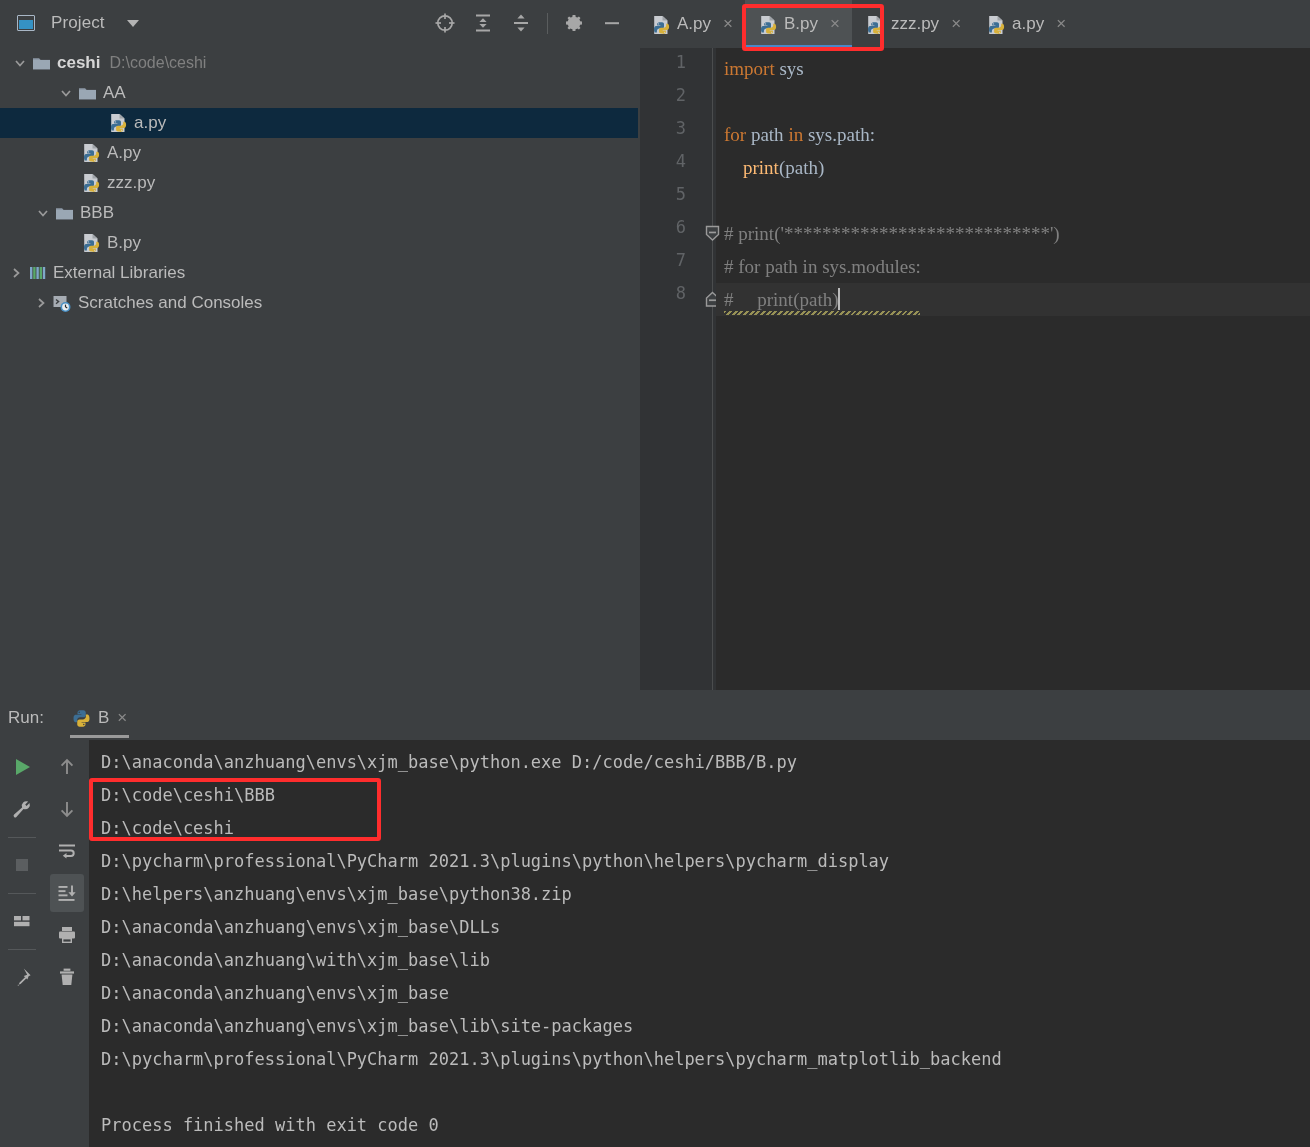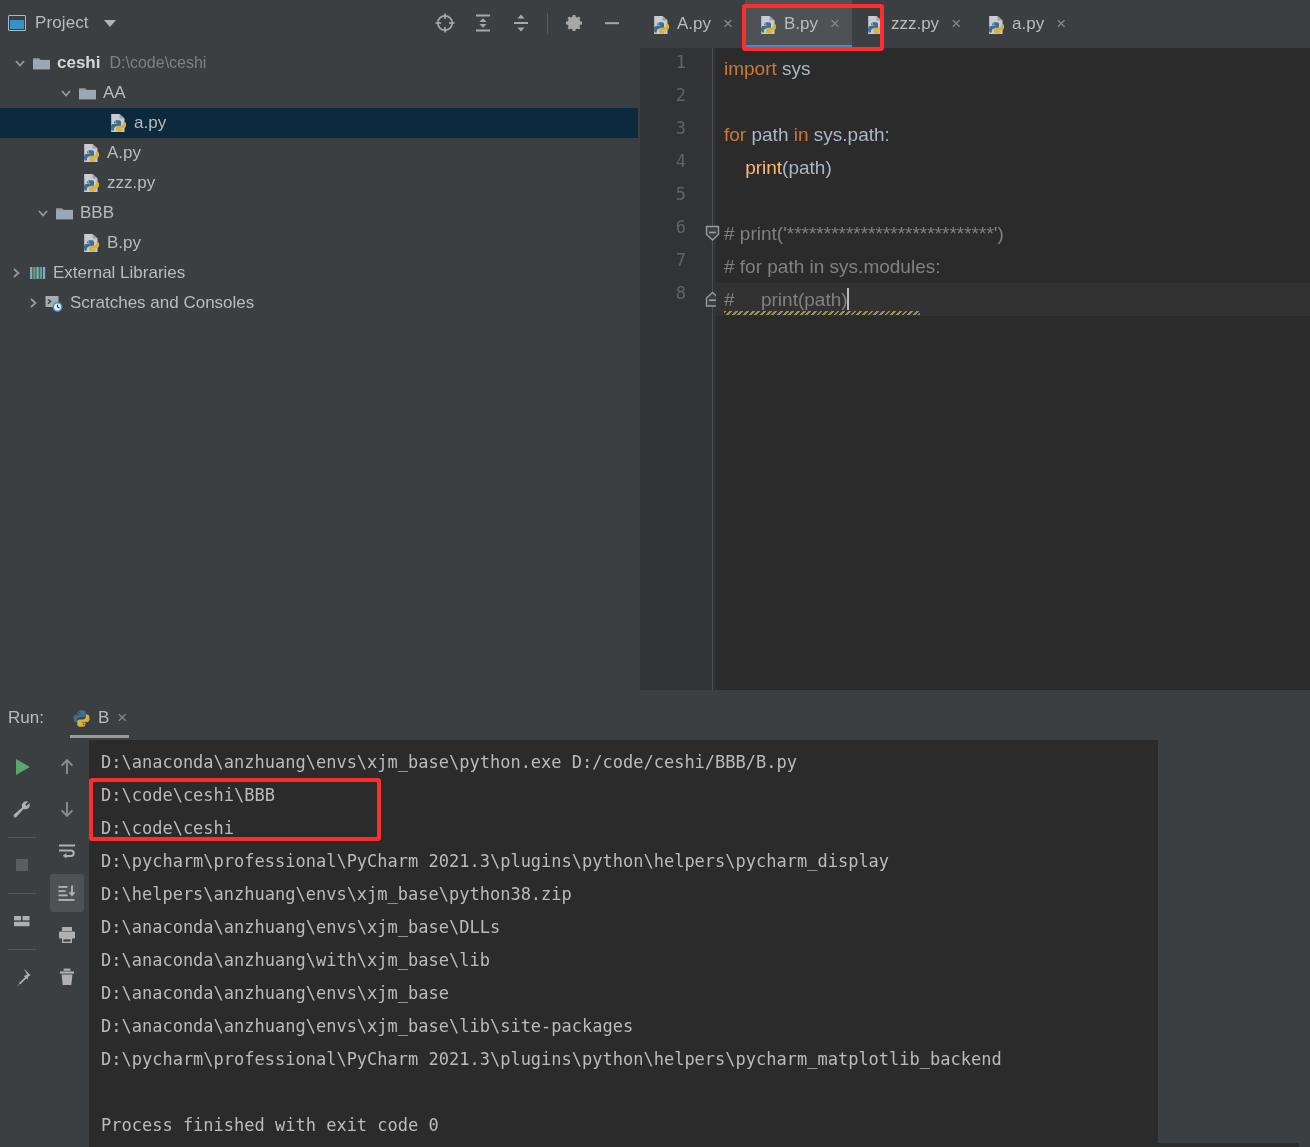--- a/index.html
+++ b/index.html
@@ -10,21 +10,21 @@
     overflow: hidden;
   }
   #app { position: relative; width: 1310px; height: 1147px; }
 
   
   .top-split { position:absolute; left:0; top:0; width:1310px; height:696px; display:flex; }
 
   
   .project-panel { width:638px; height:696px; background:#3c3f41; position:relative; }
   .project-header { height:46px; display:flex; align-items:center; padding:0 10px 0 8px; background:#3c3f41; }
-  .ph-left { display:flex; align-items:center; gap:9px; }
+  .ph-left { display:flex; align-items:center; gap:16px;margin-left:9px; }
   .proj-win-icon { width:18px; height:16px; border:1.6px solid #a9b7c6; border-radius:1px;
                    display:flex; align-items:flex-end; padding:1px; background:#3c3f41; }
   .proj-win-icon i { display:block; width:100%; height:9px; background:#3592c4; }
   .proj-title { color:#bbbbbb; font-size:17px; letter-spacing:.1px; }
   .caret-dn { width:0;height:0;border-left:6px solid transparent;border-right:6px solid transparent;
               border-top:7px solid #b4b4b4; margin-left:6px; }
   .ph-right { margin-left:auto; display:flex; align-items:center; gap:14px; padding-right:4px;}
   .ph-sep { width:1px; height:21px; background:#5a5d5e; }
   .icon-btn { width:24px; height:24px; display:flex; align-items:center; justify-content:center; cursor:default; }
   .icon-btn svg { display:block; }
@@ -47,34 +47,34 @@
   .tab.active { background:#4e5254; }
   .tab.active::after { content:""; position:absolute; left:0; right:0; bottom:0; height:3px; background:#4a88c7; }
   .tab .tclose { color:#8a8a8a; font-size:17px; margin-left:5px; }
   .pyicon { width:18px; height:19px; position:relative; flex:0 0 auto; }
 
   .code-wrap { position:absolute; left:0; top:48px; right:0; bottom:0; background:#2b2b2b; display:flex; }
   .gutter { width:78px; position:relative; background:#313335; }
   .gutter .ln { position:absolute; right:30px; font-family:"DejaVu Sans Mono", monospace; font-size:17px; color:#606366; }
   .fold-rail { position:absolute; left:74px; top:0; bottom:0; width:1px; background:#4b4d4e; }
   .fold-mark { position:absolute; left:66px; width:17px; height:17px; }
-  .code { position:relative; flex:1; font-family:Liberation Sans, sans-serif; font-size:19px; line-height:33px;
+  .code { position:relative; flex:1; font-family:Liberation Serif, serif; font-size:19px; line-height:33px;
           padding-top:2px; white-space:pre; }
   .code .cl { position:absolute; left:8px; height:33px; line-height:33px; }
   .kw { color:#cc7832; }
   .fn { color:#fdba74; }
   .txt { color:#a9b7c6; }
   .cm { color:#808080;text-align:right; }
   .hl-line { position:absolute; left:0; right:0; height:33px; background:#323232; }
   .caret { display:inline-block; width:2px; height:22px; background:#bbbbbb; vertical-align:-4px; margin-left:-1px; }
   .squiggle { position:absolute; height:4px;
     background-image: repeating-linear-gradient(135deg,#a9a25c 0 2px, transparent 2px 4px); opacity:.85; }
 
   
-  .run-panel { position:absolute; left:0; top:696px; width:1158px; height:451px; background:#3c3f41; }
+  .run-panel { position:absolute; left:0; top:696px; width:1310px; height:451px; background:#3c3f41; }
   .run-header { height:44px; display:flex; align-items:center; padding-left:8px; position:relative; }
   .run-label { color:#bbbbbb; font-size:17px; margin-right:18px; }
   .run-tab { display:flex; align-items:center; gap:8px; padding:0 10px; height:44px; position:relative; }
   .run-tab::after { content:""; position:absolute; left:8px; right:8px; bottom:2px; height:3px; background:#9a9a9a; }
   .run-tab .rname { color:#bbbbbb; font-size:17px; }
   .run-tab .rclose { color:#8a8a8a; font-size:17px; }
 
   .run-body { position:absolute; left:0; top:44px; right:0; bottom:0; display:flex; background:#2b2b2b; }
   .run-tools { width:44px; background:#3c3f41; padding-top:8px; display:flex; flex-direction:column; align-items:center; gap:0; }
   .run-tools2 { width:45px; background:#3c3f41; padding-top:8px; display:flex; flex-direction:column; align-items:center; }
@@ -260,21 +260,21 @@
               <svg width="19" height="18" viewBox="0 0 19 18">
                 <rect x="2" y="3" width="2.4" height="12" fill="#7fa8c9"></rect>
                 <rect x="5.2" y="3" width="2.4" height="12" fill="#59a869"></rect>
                 <rect x="8.4" y="3" width="2.4" height="12" fill="#7fa8c9"></rect>
                 <rect x="11.6" y="3" width="2.4" height="12" fill="#59a869"></rect>
                 <rect x="14.8" y="3" width="2.4" height="12" fill="#7fa8c9"></rect>
               </svg>
             </span>
             <span class="node-label">External Libraries</span>
           </div>
-          <div class="row" style="padding-left: 25px;">
+          <div class="row" style="padding-left: 25px; margin-left: 8px;">
             <span class="twisty">
               <svg width="14" height="14" viewBox="0 0 14 14">
                 <polyline points="5,3 9.5,7 5,11" fill="none" stroke="#9a9a9a" stroke-width="1.7"></polyline>
               </svg>
             </span>
             <span class="node-icon">
               <svg width="20" height="19" viewBox="0 0 20 19">
                 <rect x="1.5" y="2" width="13" height="11" fill="#a6acb3"></rect>
                 <polyline points="4,5.5 6.6,7.6 4,9.7" fill="none" stroke="#3c3f41" stroke-width="1.4"></polyline>
                 <circle cx="13.5" cy="13" r="5" fill="#4a90c4"></circle>

